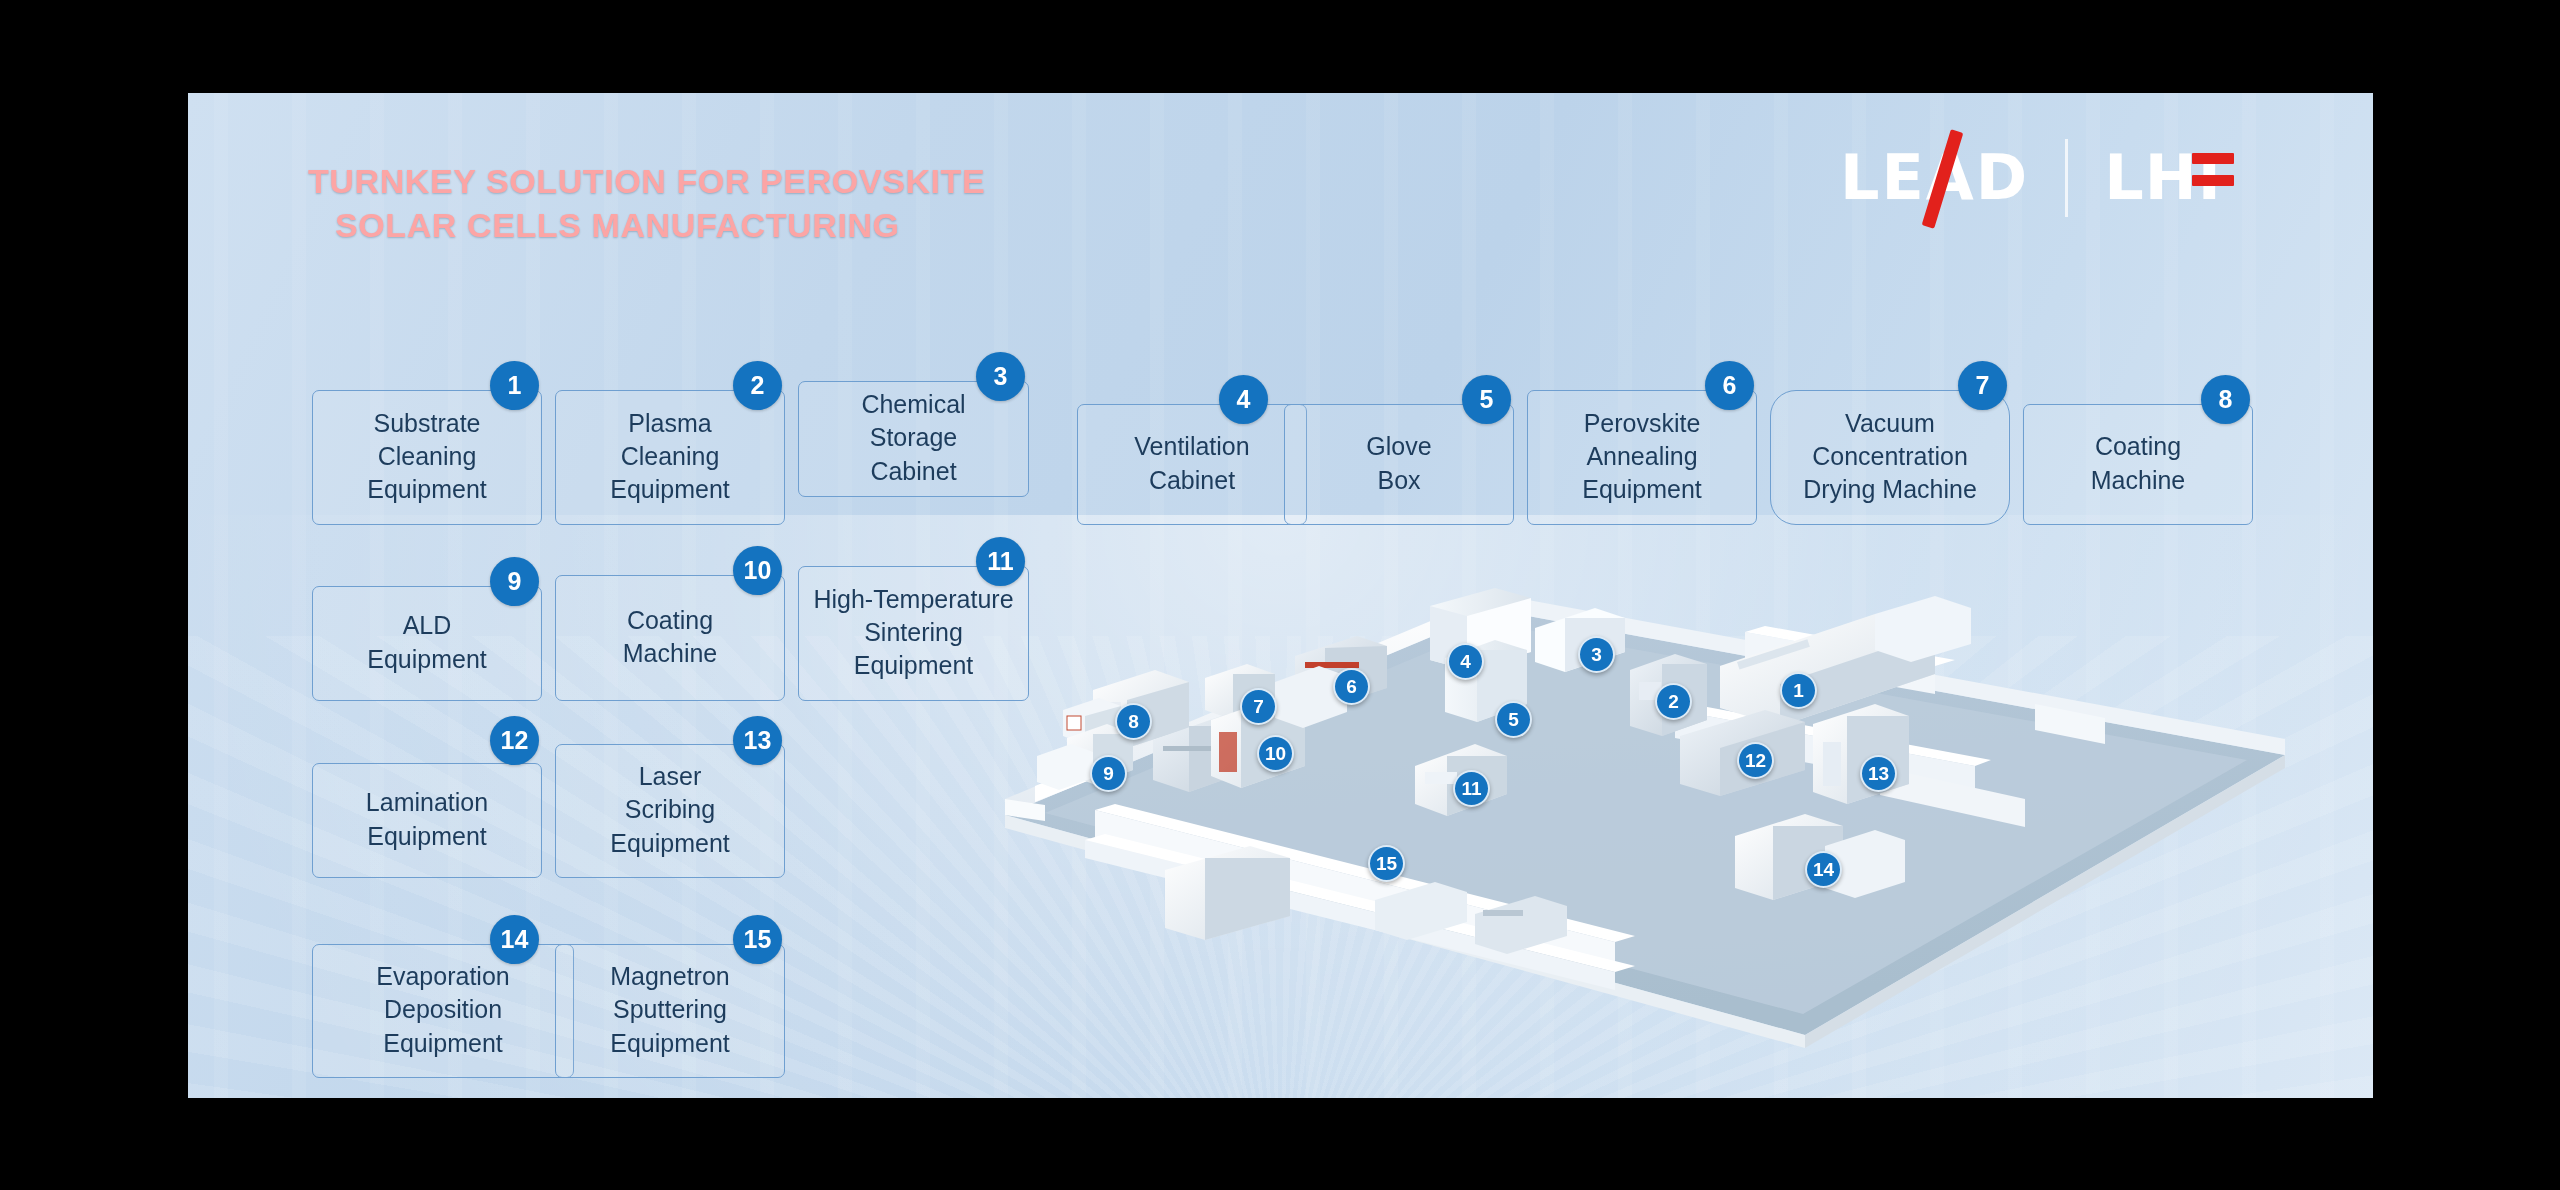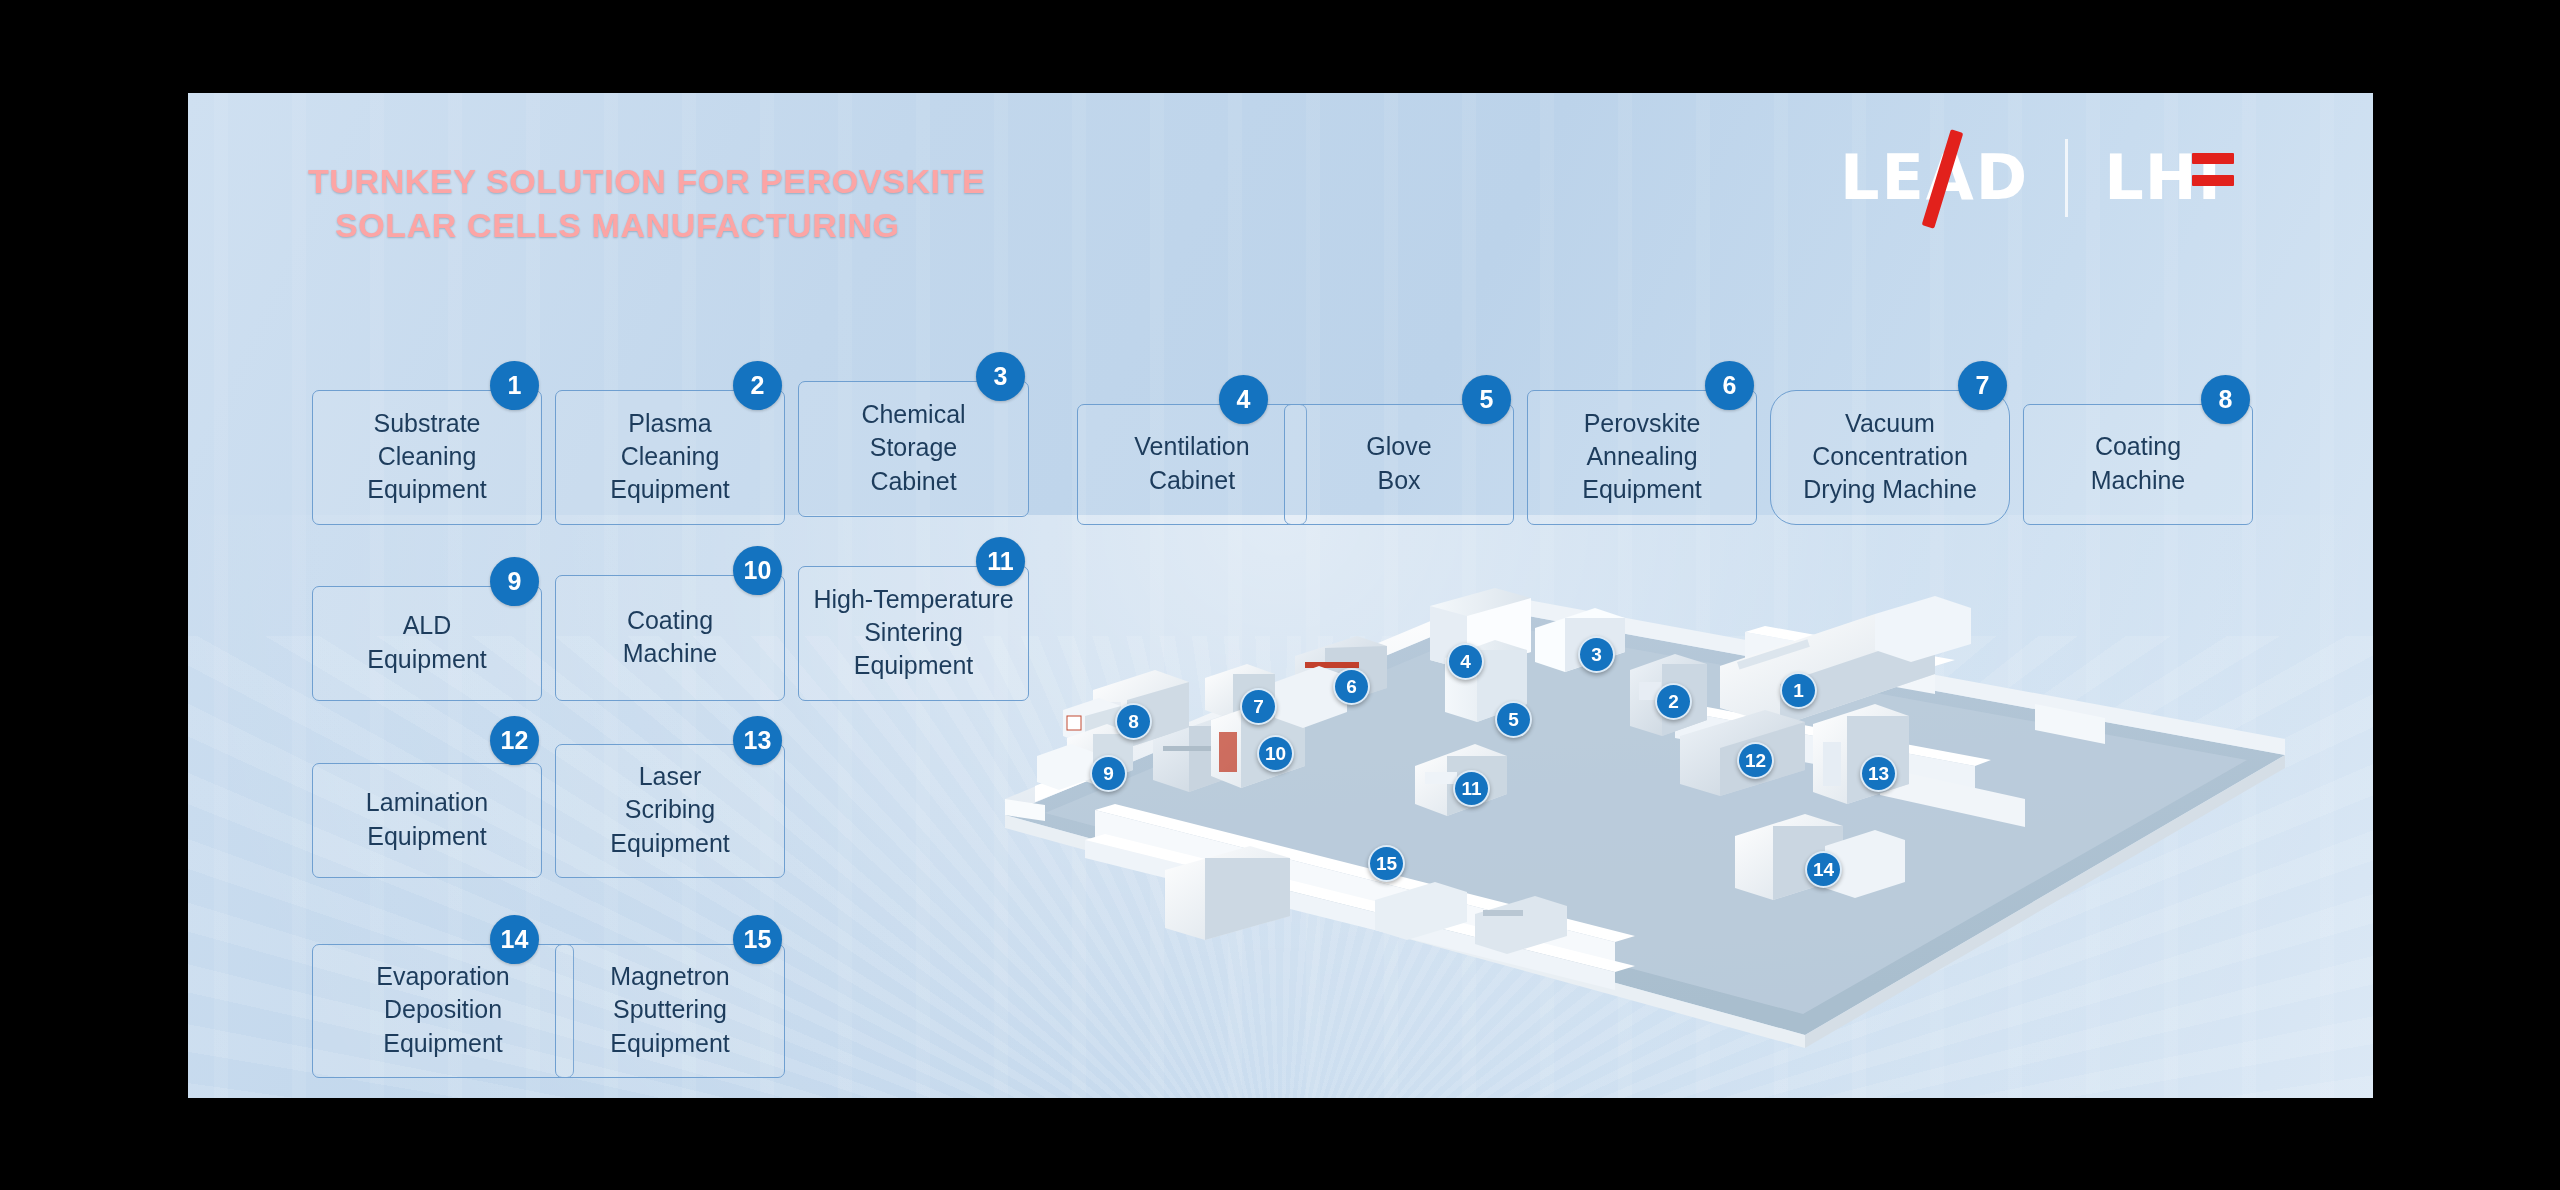--- a/index.html
+++ b/index.html
@@ -197,21 +197,21 @@
 
   <div class="card" style="left:555px; top:390px; width:230px; height:135px;">
     <span class="txt">Plasma
 Cleaning
 Equipment</span>
   </div>
   <div class="badge" style="left:733px; top:361px;">
     <span>2</span>
   </div>
 
-  <div class="card" style="left:798px; top:381px; width:231px; height:136px;">
+  <div class="card" style="left:798px; top:381px; width:231px; height:116px;">
     <span class="txt">Chemical
 Storage
 Cabinet</span>
   </div>
   <div class="badge" style="left:976px; top:352px;">
     <span>3</span>
   </div>
 
   <div class="card" style="left:1041px; top:404px; width:230px; height:121px;margin-left:36px;">
     <span class="txt">Ventilation

